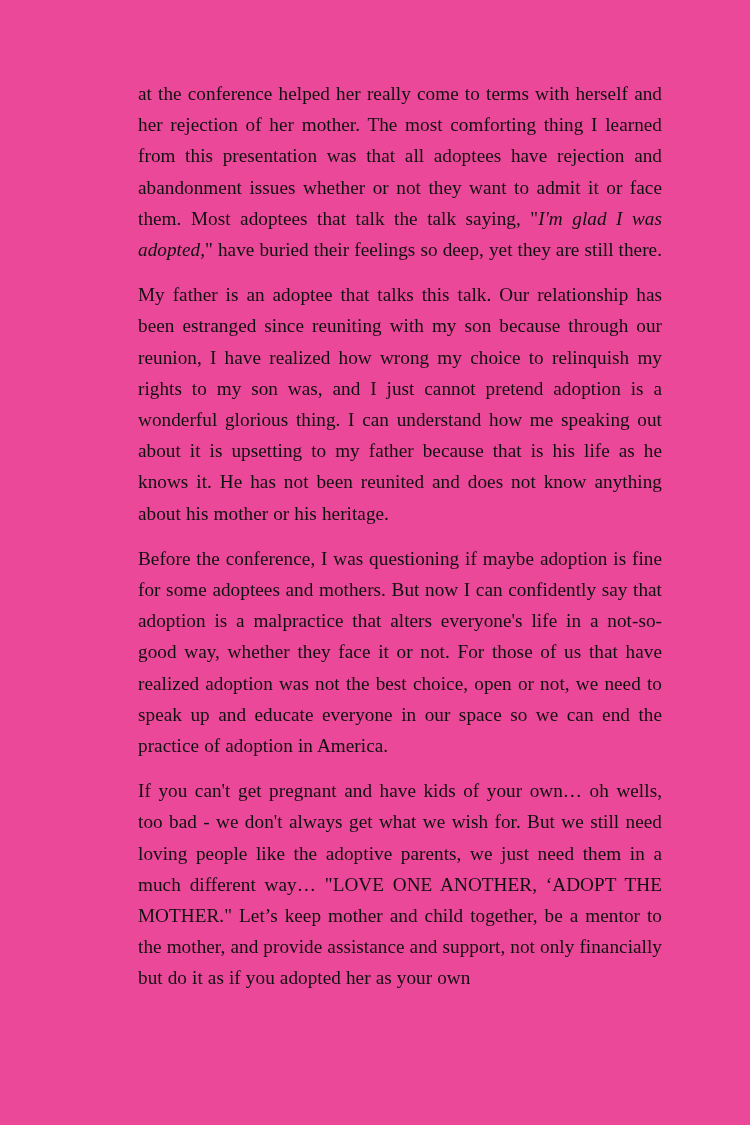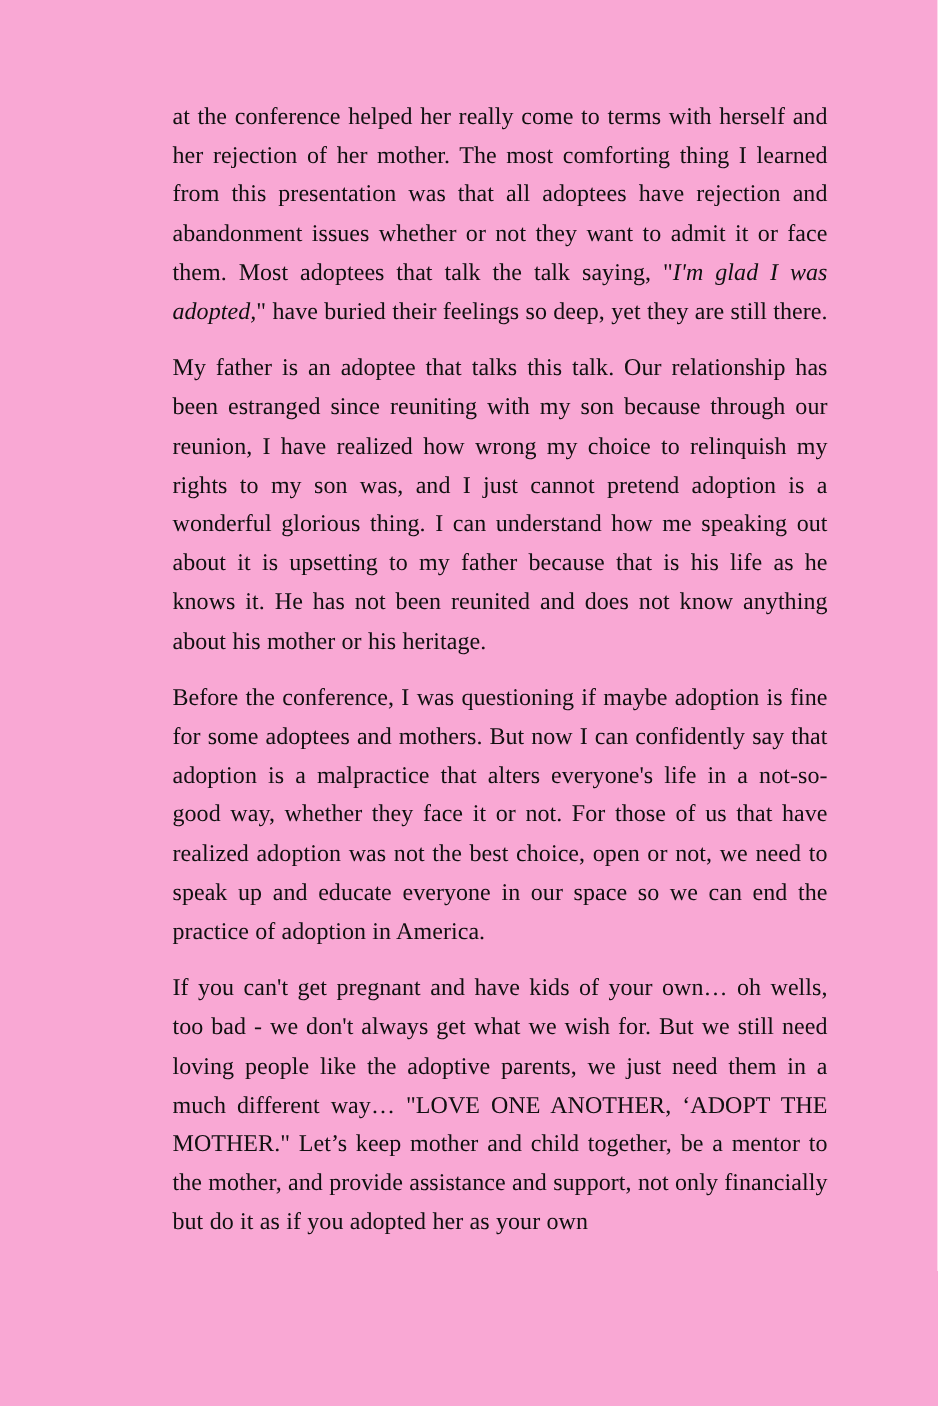--- a/index.html
+++ b/index.html
@@ -12,21 +12,21 @@
     height: 1125px;
     overflow: hidden;
     font-family: "Liberation Serif", "DejaVu Serif", serif;
     color: #101010;
     -webkit-font-smoothing: antialiased;
   }
   .page {
     position: relative;
     width: 750px;
     height: 1125px;
-    background: #f9a8d4;
+    background: #ec4899;
     box-sizing: border-box;
   }
   .text-column {
     position: absolute;
     left: 138px;
     top: 78px;
     width: 524px;
   }
   p.para {
     margin: 0 0 14px 0;

